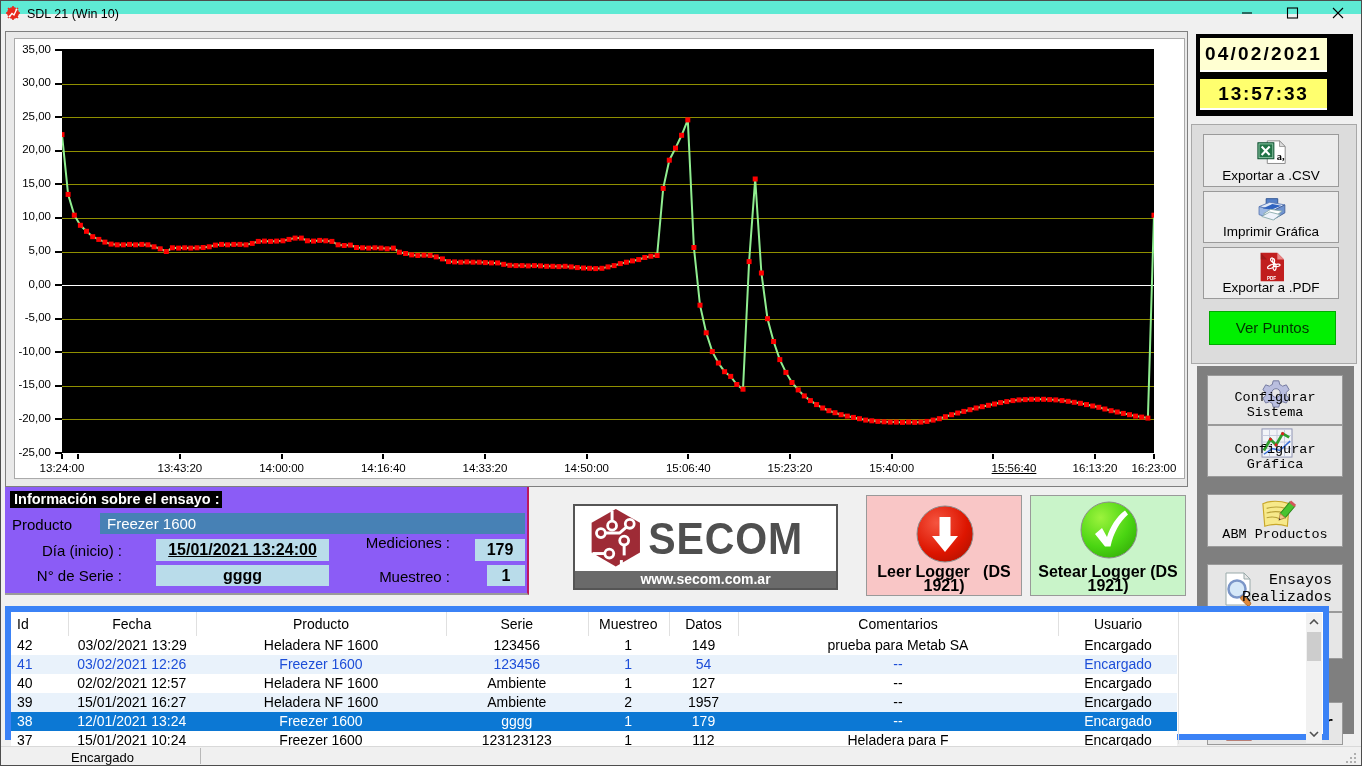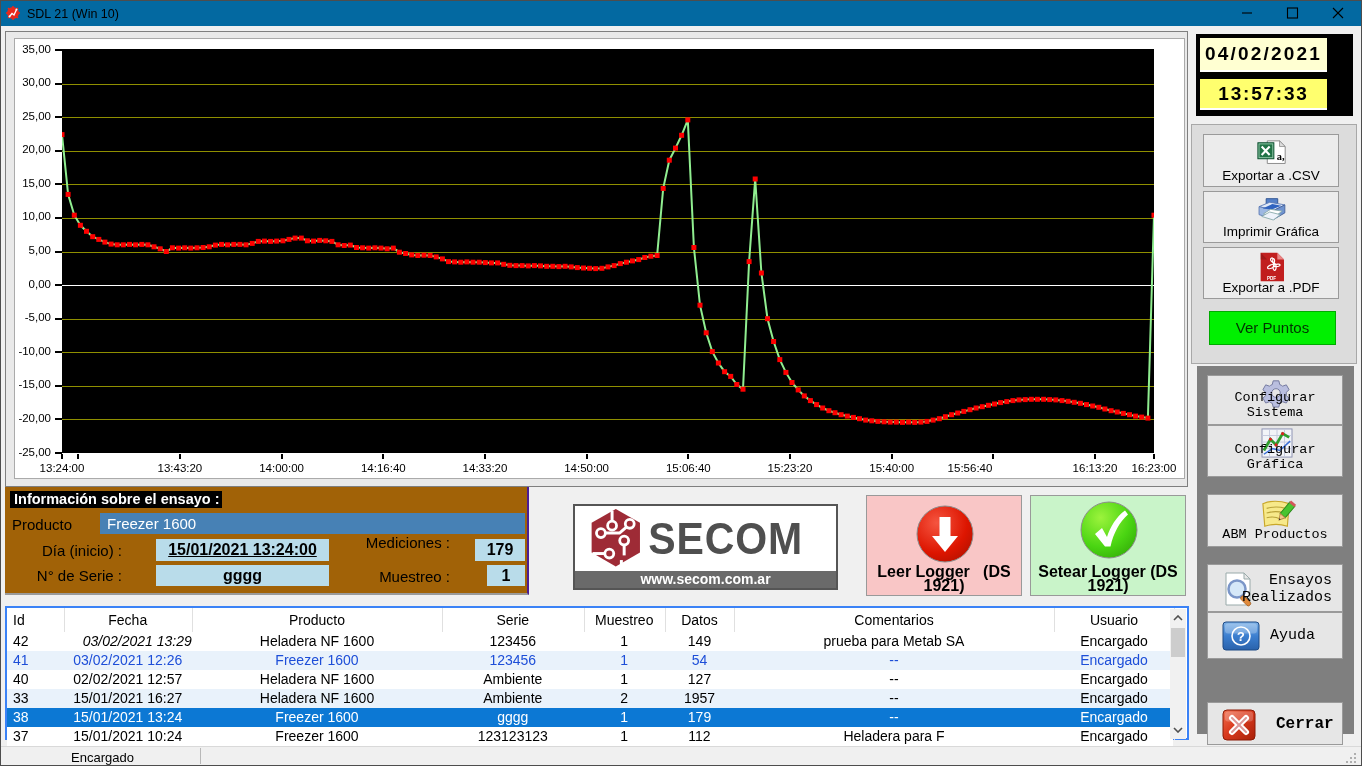--- a/index.html
+++ b/index.html
@@ -2,21 +2,21 @@
 <html><head>
 <meta charset="utf-8">
 <style>
 * { margin:0; padding:0; box-sizing:border-box; }
 html,body { width:1362px; height:766px; overflow:hidden; }
 body { font-family:"Liberation Sans", sans-serif; background:#f0f0f0; position:relative; }
 #frame { position:absolute; left:0; top:0; width:1362px; height:766px;
   border:1px solid #4d4d4d; z-index:99; pointer-events:none; }
 .abs { position:absolute; }
 
-#titlebar { position:absolute; left:0px; top:0; width:1362px; height:26px; background:#0369a1; }
+#titlebar { position:absolute; left:0px; top:0; width:1362px; height:14px; background:#5eead4; }
 #titletext { position:absolute; left:27px; top:7px; font-size:12.5px; color:#000; }
 
 #chartpanel { position:absolute; left:5px; top:31px; width:1183px; height:456px;
   background:#e9e9e9; border:1px solid #7f7f7f; }
 #chartbox { position:absolute; left:8px; top:6px; width:1171px; height:441px;
   background:#ffffff; border:1px solid #aaaaaa; }
 #plot { position:absolute; left:47px; top:10px; width:1092px; height:404px; background:#000; }
 .gl { position:absolute; left:0; width:1092px; height:1px; background:#9a9a00; }
 .ylab { position:absolute; width:36px; text-align:right; font-size:11.5px; color:#000; }
 .ytick { position:absolute; width:7px; height:2px; background:#000; }
@@ -31,38 +31,38 @@
   background:#dcdcdc; border:1px solid #a8a8a8; }
 .expbtn { position:absolute; left:11px; width:136px; background:#ececec; border:1px solid #9a9a9a; }
 .expbtn .lbl { position:absolute; left:0; width:134px; bottom:3px; text-align:center; font-size:13.5px; }
 #verpuntos { position:absolute; left:17px; top:186px; width:127px; height:34px; background:#00f000;
   border:1px solid #00aa00; text-align:center; font-size:15px; line-height:32px; color:#003300; }
 
 #darkpanel { position:absolute; left:1197px; top:366px; width:157px; height:368px; background:#7f7f7f;font-family:Liberation Mono, monospace; }
 .dbtn { position:absolute; left:10px; width:136px; background:#e6e6e6; border:1px solid #9a9a9a; }
 .dbtn .lbl { position:absolute; left:0; width:134px; bottom:4px; text-align:center; font-size:13.5px; }
 
-#infopanel { position:absolute; left:5px; top:487px; width:524px; height:108px; background:#a16207;
-  border-right:2px solid #4c1d95; border-bottom:2px solid #9a9a9a; }
+#infopanel { position:absolute; left:5px; top:487px; width:524px; height:108px; background:#8b5cf6;
+  border-right:2px solid #be185d; border-bottom:2px solid #9a9a9a; }
 #infotitle { position:absolute; left:5px; top:4px; width:212px; height:17px; background:#000;
   color:#fff; font-weight:bold; font-size:14.5px; padding-left:4px; line-height:17px; }
 .ilbl { position:absolute; font-size:15px; color:#000; text-align:right; }
 .ifield { position:absolute; background:#b9dcea; font-weight:bold; font-size:16px;
   text-align:center; color:#000; }
 
 #secombox { position:absolute; left:573px; top:504px; width:265px; height:86px; background:#fff;
   border:2px solid #555; }
 #secombar { position:absolute; left:0; bottom:0; width:261px; height:17px; background:#6a6a6a;
   color:#fff; font-weight:bold; font-size:14px; text-align:center; line-height:17px; }
 
 .logbtn { position:absolute; top:495px; width:156px; height:101px; border:1px solid #999;
   text-align:center; font-weight:bold; font-size:16px; color:#000; }
 
-#tablebox { position:absolute; left:5px; top:606px; width:1184px; height:134px; background:#fff;
-  border:2px solid #3b82f6; }
+#tablebox { position:absolute; left:5px; top:606px; width:1324px; height:134px; background:#fff;
+  border:6px solid #3b82f6; }
 .th { position:absolute; top:0; height:24px; line-height:24px; font-size:14px; text-align:center; }
 .row { position:absolute; left:0; width:1166px; height:19px; line-height:19px; font-size:14px; }
 .cell { position:absolute; top:0; height:19px; text-align:center; }
 .colline { position:absolute; top:0; width:1px; height:132px; background:#e0e0e0; }
 #vsb { position:absolute; right:1px; top:1px; width:16px; height:130px; background:#f1f1f1; }
 
 #statusbar { position:absolute; left:0px; top:746px; width:1362px; height:19px; background:#f0f0f0;
   border-top:1px solid #d9d9d9; font-size:13px; }
 </style>
 </head>
@@ -145,21 +145,21 @@
 <div class="xlab" style="left:435.0px;">14:33:20</div>
 <div class="xtick" style="left:570.6px;"></div>
 <div class="xlab" style="left:536.6px;">14:50:00</div>
 <div class="xtick" style="left:672.3px;"></div>
 <div class="xlab" style="left:638.3px;">15:06:40</div>
 <div class="xtick" style="left:774.0px;"></div>
 <div class="xlab" style="left:740.0px;">15:23:20</div>
 <div class="xtick" style="left:875.7px;"></div>
 <div class="xlab" style="left:841.7px;">15:40:00</div>
 <div class="xtick" style="left:977.4px;"></div>
-<div class="xlab" style="left:920px;">15:56:40</div>
+<div class="xlab" style="left:964px;text-decoration:underline;">15:56:40</div>
 <div class="xtick" style="left:1079.0px;"></div>
 <div class="xlab" style="left:1045.0px;">16:13:20</div>
 <div class="xtick" style="left:1138.0px;"></div>
 <div class="xlab" style="left:1104.0px;">16:23:00</div>
 <svg width="1092" height="404" viewBox="0 0 1092 404" style="position:absolute;left:47px;top:10px">
 <g transform="translate(-62,-49)">
 <polyline points="62.0,134.6 68.1,194.4 74.3,215.2 80.4,225.3 86.5,231.3 92.7,236.7 98.8,239.4 104.9,242.1 111.1,244.1 117.2,244.8 123.3,244.8 129.5,244.4 135.6,244.8 141.8,244.4 147.9,244.8 154.0,246.8 160.2,248.8 166.3,251.5 172.4,247.8 178.6,248.1 184.7,247.8 190.8,248.1 197.0,247.8 203.1,247.5 209.2,246.8 215.4,245.1 221.5,244.4 227.6,244.8 233.8,244.4 239.9,244.4 246.0,244.8 252.2,243.4 258.3,241.4 264.4,241.1 270.6,241.4 276.7,241.1 282.9,240.8 289.0,239.4 295.1,238.1 301.3,238.1 307.4,240.8 313.5,241.1 319.7,240.4 325.8,240.8 331.9,241.4 338.1,244.8 344.2,245.5 350.3,245.1 356.5,247.5 362.6,247.8 368.7,248.1 374.9,247.8 381.0,248.1 387.1,248.8 393.3,248.1 399.4,252.2 405.6,253.5 411.7,254.9 417.8,255.5 424.0,255.2 430.1,255.5 436.2,256.9 442.4,258.9 448.5,261.6 454.6,261.9 460.8,262.2 466.9,261.9 473.0,262.2 479.2,262.2 485.3,262.6 491.4,262.9 497.6,262.9 503.7,264.3 509.8,265.3 516.0,265.6 522.1,265.6 528.2,265.9 534.4,265.6 540.5,265.9 546.7,266.3 552.8,266.3 558.9,266.6 565.1,266.3 571.2,266.9 577.3,267.6 583.5,268.0 589.6,268.3 595.7,268.6 601.9,268.3 608.0,266.9 614.1,265.6 620.3,263.6 626.4,262.2 632.5,260.9 638.7,259.6 644.8,257.5 650.9,256.2 657.1,255.5 663.2,188.4 669.3,160.2 675.5,148.1 681.6,135.3 687.8,119.9 693.9,247.5 700.0,305.2 706.2,332.8 712.3,351.6 718.4,363.0 724.6,371.7 730.7,376.4 736.8,384.5 743.0,389.2 749.1,261.6 755.2,179.0 761.4,273.0 767.5,318.7 773.6,341.5 779.8,359.6 785.9,372.4 792.0,382.5 798.2,389.9 804.3,395.9 810.4,400.6 816.6,404.6 822.7,408.0 828.9,410.7 835.0,412.7 841.1,414.7 847.3,416.1 853.4,417.4 859.5,418.7 865.7,420.1 871.8,420.8 877.9,421.4 884.1,421.8 890.2,422.1 896.3,422.1 902.5,422.4 908.6,422.1 914.7,422.4 920.9,422.1 927.0,421.4 933.1,420.1 939.3,418.7 945.4,416.7 951.6,414.7 957.7,413.0 963.8,411.4 970.0,409.7 976.1,408.0 982.2,406.7 988.4,405.3 994.5,404.0 1000.6,402.6 1006.8,401.6 1012.9,400.6 1019.0,399.9 1025.2,399.6 1031.3,399.3 1037.4,399.3 1043.6,399.3 1049.7,399.6 1055.8,399.9 1062.0,400.6 1068.1,401.3 1074.2,402.3 1080.4,403.3 1086.5,404.6 1092.7,406.0 1098.8,407.3 1104.9,409.0 1111.1,410.7 1117.2,412.0 1123.3,413.4 1129.5,414.7 1135.6,416.1 1141.7,417.1 1147.9,418.1 1154.0,215.2" fill="none" stroke="#90ee90" stroke-width="2"></polyline>
 <g fill="#ff0000">
             <rect x="59.5" y="132.1" width="5" height="5"></rect>
             <rect x="65.6" y="191.9" width="5" height="5"></rect>
@@ -563,21 +563,21 @@
 <div class="colline" style="left:56.5px;"></div>
 <div class="colline" style="left:185px;"></div>
 <div class="colline" style="left:435px;"></div>
 <div class="colline" style="left:576.5px;"></div>
 <div class="colline" style="left:658px;"></div>
 <div class="colline" style="left:727px;"></div>
 <div class="colline" style="left:1047px;"></div>
 <div class="colline" style="left:1167px;"></div>
 <div class="row" style="top:24px;background:#fff;color:#000;">
       <div class="cell" style="left:6px;width:40px;text-align:left;">42</div>
-      <div class="cell" style="left:66px;width:128.5px;font-style:italic;">03/02/2021 13:29</div>
+      <div class="cell" style="left:57px;width:128.5px;">03/02/2021 13:29</div>
       <div class="cell" style="left:185px;width:250px;">Heladera NF 1600</div>
       <div class="cell" style="left:435px;width:141.5px;">123456</div>
       <div class="cell" style="left:576.5px;width:81.5px;">1</div>
       <div class="cell" style="left:658px;width:69px;">149</div>
       <div class="cell" style="left:727px;width:320px;">prueba para Metab SA</div>
       <div class="cell" style="left:1047px;width:120px;">Encargado</div>
     </div>
 <div class="row" style="top:43px;background:#e9f2fb;color:#1d4ed8;">
       <div class="cell" style="left:6px;width:40px;text-align:left;">41</div>
       <div class="cell" style="left:56.5px;width:128.5px;">03/02/2021 12:26</div>
@@ -592,32 +592,32 @@
       <div class="cell" style="left:6px;width:40px;text-align:left;">40</div>
       <div class="cell" style="left:56.5px;width:128.5px;">02/02/2021 12:57</div>
       <div class="cell" style="left:185px;width:250px;">Heladera NF 1600</div>
       <div class="cell" style="left:435px;width:141.5px;">Ambiente</div>
       <div class="cell" style="left:576.5px;width:81.5px;">1</div>
       <div class="cell" style="left:658px;width:69px;">127</div>
       <div class="cell" style="left:727px;width:320px;">--</div>
       <div class="cell" style="left:1047px;width:120px;">Encargado</div>
     </div>
 <div class="row" style="top:81px;background:#e9f2fb;color:#000;">
-      <div class="cell" style="left:6px;width:40px;text-align:left;">33</div>
+      <div class="cell" style="left:6px;width:40px;text-align:left;">39</div>
       <div class="cell" style="left:56.5px;width:128.5px;">15/01/2021 16:27</div>
       <div class="cell" style="left:185px;width:250px;">Heladera NF 1600</div>
       <div class="cell" style="left:435px;width:141.5px;">Ambiente</div>
       <div class="cell" style="left:576.5px;width:81.5px;">2</div>
       <div class="cell" style="left:658px;width:69px;">1957</div>
       <div class="cell" style="left:727px;width:320px;">--</div>
       <div class="cell" style="left:1047px;width:120px;">Encargado</div>
     </div>
 <div class="row" style="top:100px;background:#0c78d4;color:#fff;">
       <div class="cell" style="left:6px;width:40px;text-align:left;">38</div>
-      <div class="cell" style="left:56.5px;width:128.5px;">15/01/2021 13:24</div>
+      <div class="cell" style="left:56.5px;width:128.5px;">12/01/2021 13:24</div>
       <div class="cell" style="left:185px;width:250px;">Freezer 1600</div>
       <div class="cell" style="left:435px;width:141.5px;">gggg</div>
       <div class="cell" style="left:576.5px;width:81.5px;">1</div>
       <div class="cell" style="left:658px;width:69px;">179</div>
       <div class="cell" style="left:727px;width:320px;">--</div>
       <div class="cell" style="left:1047px;width:120px;">Encargado</div>
     </div>
 <div class="row" style="top:119px;background:#fff;color:#000;">
       <div class="cell" style="left:6px;width:40px;text-align:left;">37</div>
       <div class="cell" style="left:56.5px;width:128.5px;">15/01/2021 10:24</div>

